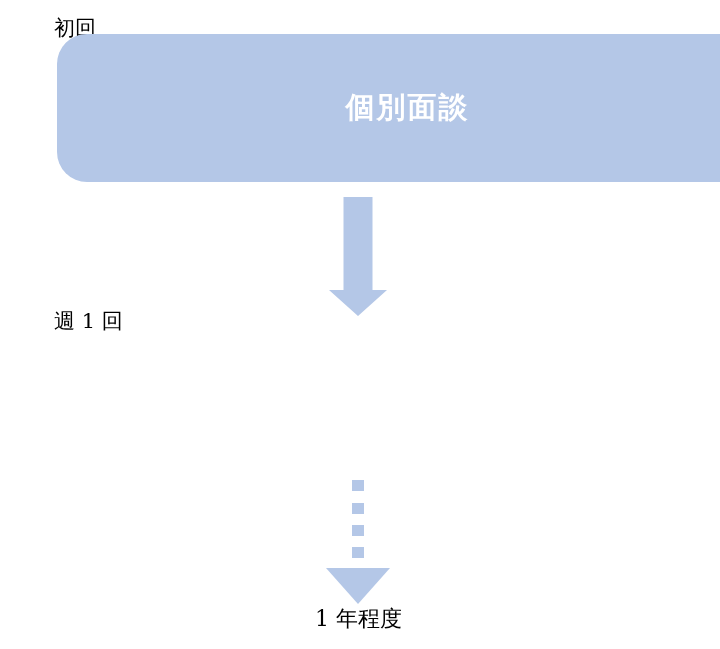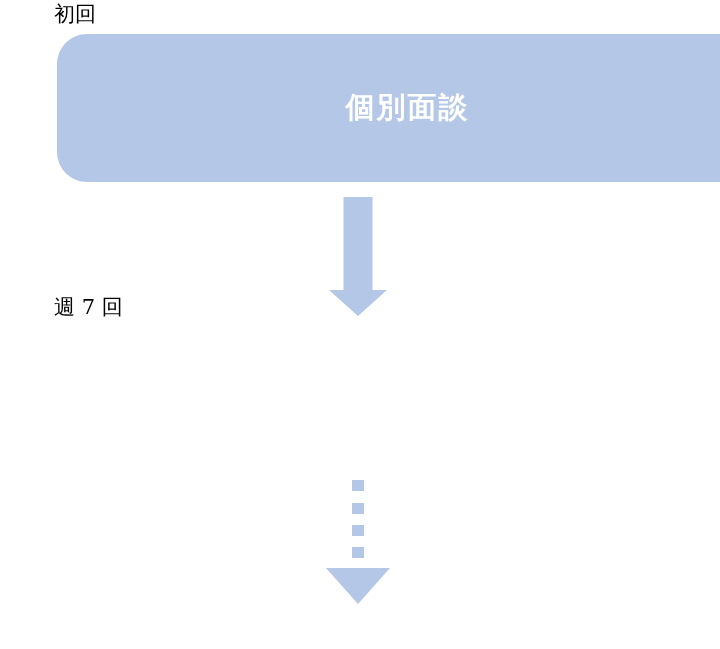--- a/index.html
+++ b/index.html
@@ -14,20 +14,21 @@
     background: #ffffff;
     overflow: hidden;
     font-family: "DejaVu Serif", "Liberation Serif", serif;
   }
   .step-label {
     position: absolute;
     color: #000000;
     font-size: 21px;
     line-height: 1.2;
     white-space: nowrap;
+    margin-top: 14px;
   }
   .label-first   { left: 54px; top: 2px; }
   .label-weekly  { left: 54px; top: 295px; }
   .flow-box {
     position: absolute;
     left: 57px;
     width: 701px;
     background: #b4c7e7;
     border-radius: 30px;
     display: flex;
@@ -67,27 +68,28 @@
   <div class="step-label label-first">初回</div>
 
   <div class="flow-box box-interview">
     <span class="box-title">個別面談</span>
   </div>
 
   <svg class="arrow-svg arrow-solid" width="80" height="125" viewBox="0 0 80 125">
     <polygon points="24.5,2 53.5,2 53.5,95 68,95 39,121 10,95 24.5,95" fill="#b4c7e7"></polygon>
   </svg>
 
-  <div class="step-label label-weekly">週 7 回</div>
+  <div class="step-label label-weekly">週 1 回</div>
 
 
   <svg class="arrow-svg arrow-dashed" width="80" height="132" viewBox="0 0 80 132">
     <g fill="#b4c7e7">
       <rect x="33" y="4" width="12" height="11"></rect>
       <rect x="33" y="27" width="12" height="11"></rect>
       <rect x="33" y="49" width="12" height="11"></rect>
       <rect x="33" y="71" width="12" height="11"></rect>
       <polygon points="7,92 71,92 39,128"></polygon>
     </g>
   </svg>
 
+  <div class="end-label">1 年程度</div>
 
 </div>
 
 </body></html>

